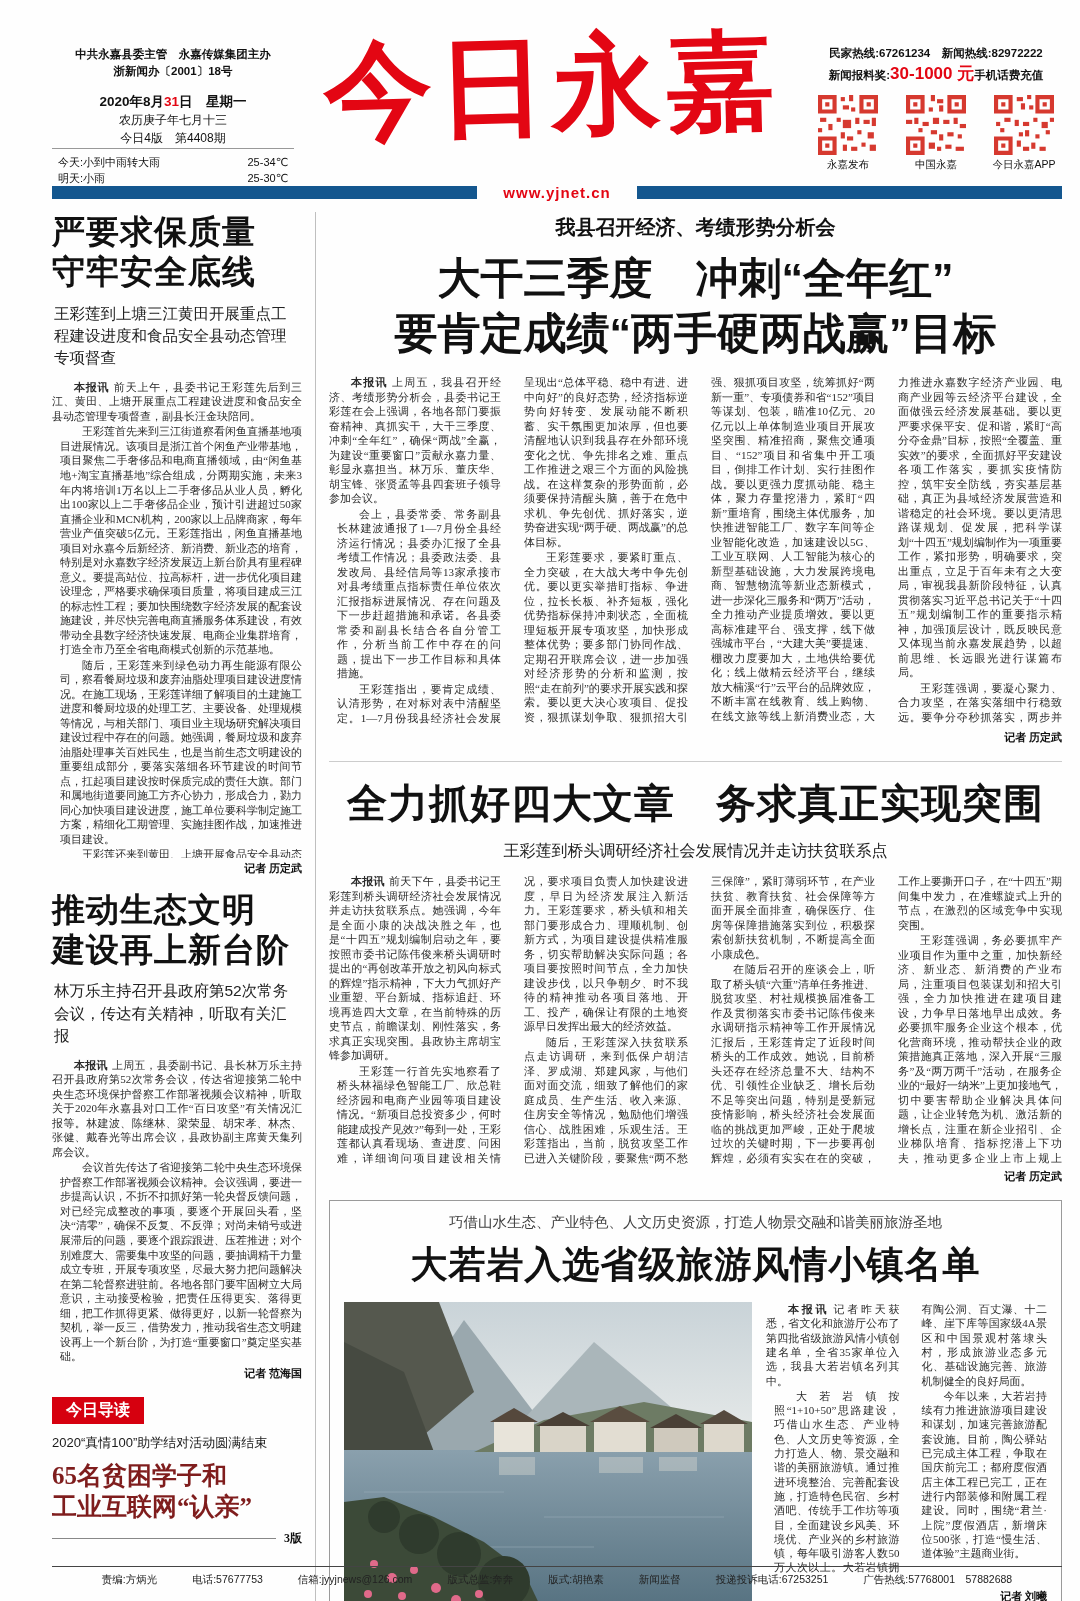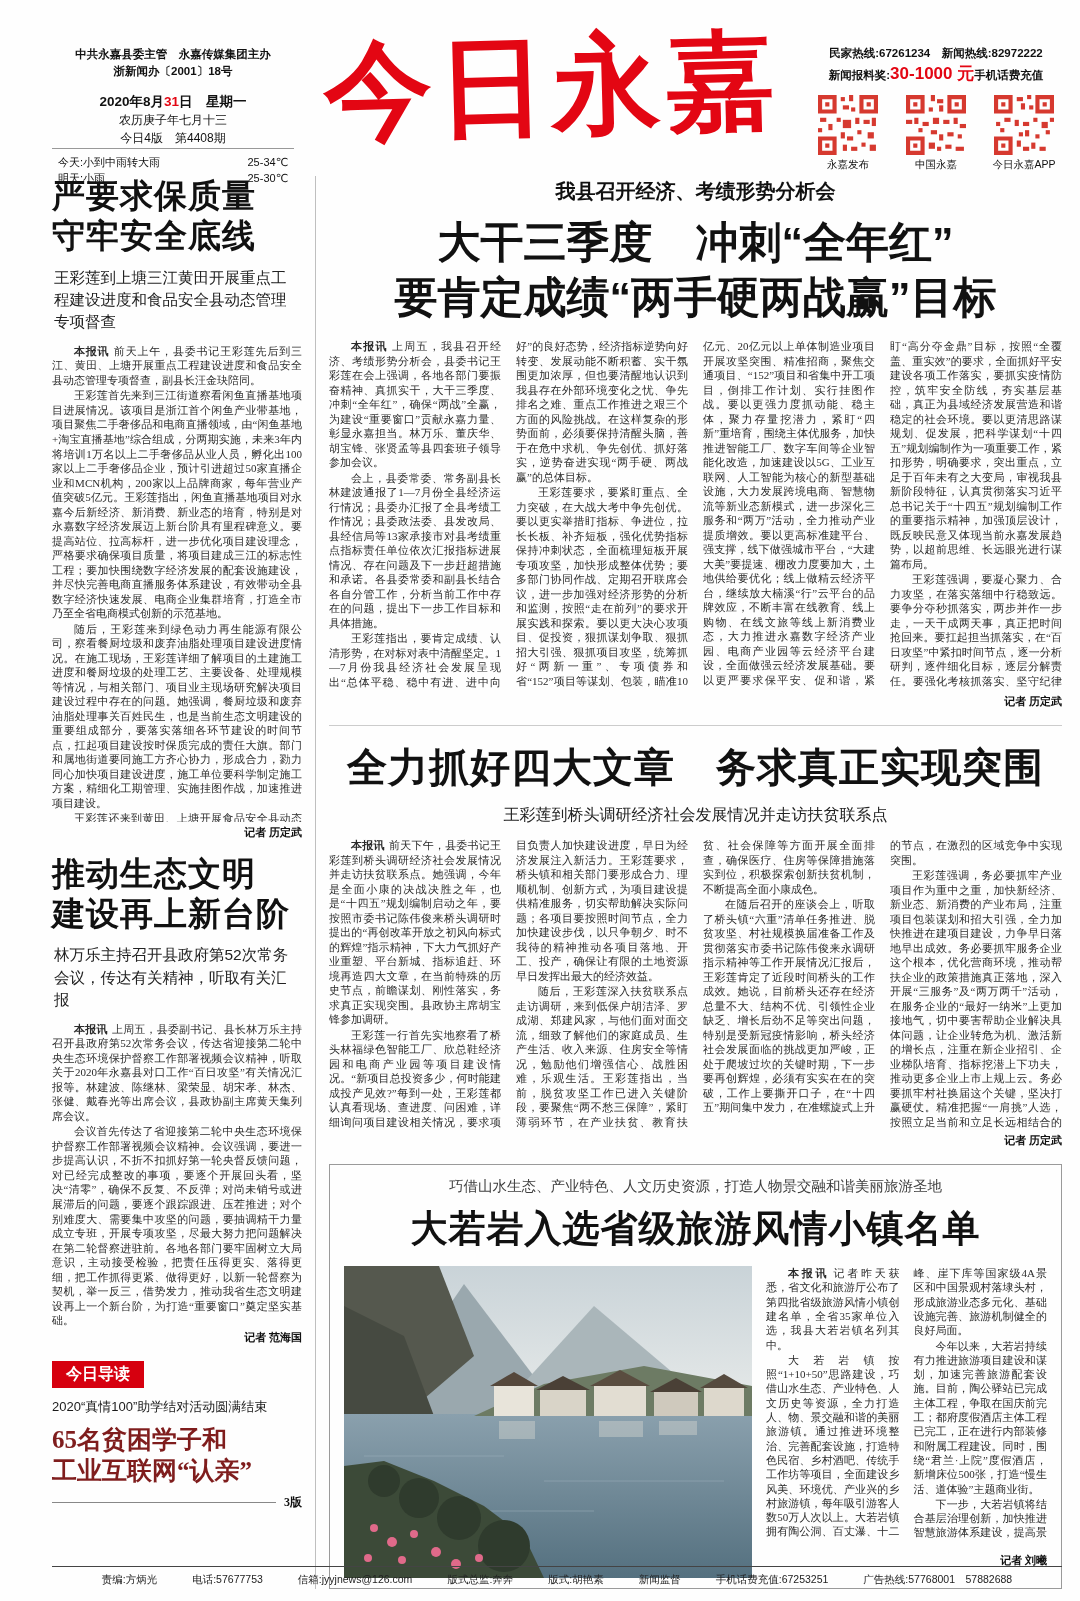--- a/index.html
+++ b/index.html
@@ -31,21 +31,21 @@
   .site-bar .bar{flex:1;height:13px;background:#14578f;}
   .site-url{padding:0 26px;color:#e30613;font-weight:bold;font-size:15px;
             font-family:"Liberation Sans","DejaVu Sans",sans-serif;letter-spacing:1px;}
   
   .content{display:flex;gap:0;}
   .left-col{width:250px;flex:0 0 250px;}
   .v-divider{width:1px;background:#bfbfbf;margin:0 13px;}
   .main-col{flex:1;min-width:0;}
   
   .para{margin:0;text-indent:2em;text-align:justify;font-size:11px;line-height:1.32;color:#2b2b2b;}
-  .para + .para{margin-top:1px;}
+  .para + .para{margin-top:1px;margin-left:8px;}
   .lead:not(:empty){font-weight:bold;margin-right:.4em;font-family:"Liberation Sans","DejaVu Sans",sans-serif;}
   .byline{text-align:right;font-weight:bold;font-size:11px;margin-top:3px;color:#111;}
   
   .l-title{font-size:33px;font-weight:900;line-height:1.22;color:#111;letter-spacing:1px;}
   .l-subtitle{margin:10px 2px 10px 2px;font-size:15.5px;line-height:1.45;color:#222;
               font-family:"Liberation Sans","DejaVu Sans",sans-serif;}
   .l-body{overflow:hidden;}
   .art1 .l-body{height:478px;}
   .art2{margin-top:14px;}
   .art2 .l-body{height:305px;}
@@ -205,20 +205,25 @@
                 <rect x="18" y="23" width="2" height="3"></rect>
                 <rect x="22" y="25" width="3" height="2"></rect>
             </g>
           </svg>
           <div class="qr-label">今日永嘉APP</div>
         </div>
       </div>
     </div>
   </header>
 
+  <div class="site-bar">
+    <div class="bar"></div>
+    <span class="site-url">www.yjnet.cn</span>
+    <div class="bar"></div>
+  </div>
 
   <main class="content">
 
     <aside class="left-col">
 
       <article class="art1">
         <div class="l-title">
           <div>严要求保质量</div>
           <div>守牢安全底线</div>
         </div>
@@ -373,18 +378,18 @@
   </main>
 
   <footer class="footer">
     <div class="footer-row">
         <span>责编:方炳光</span>
         <span>电话:57677753</span>
         <span>信箱:jyyjnews@126.com</span>
         <span>版式总监:奔奔</span>
         <span>版式:胡艳素</span>
         <span>新闻监督</span>
-        <span>手机话费充值:67253251</span>
+        <span>投递投诉电话:67253251</span>
         <span>广告热线:57768001　57882688</span>
       </div>
   </footer>
 
 </div>
 
 </body></html>

